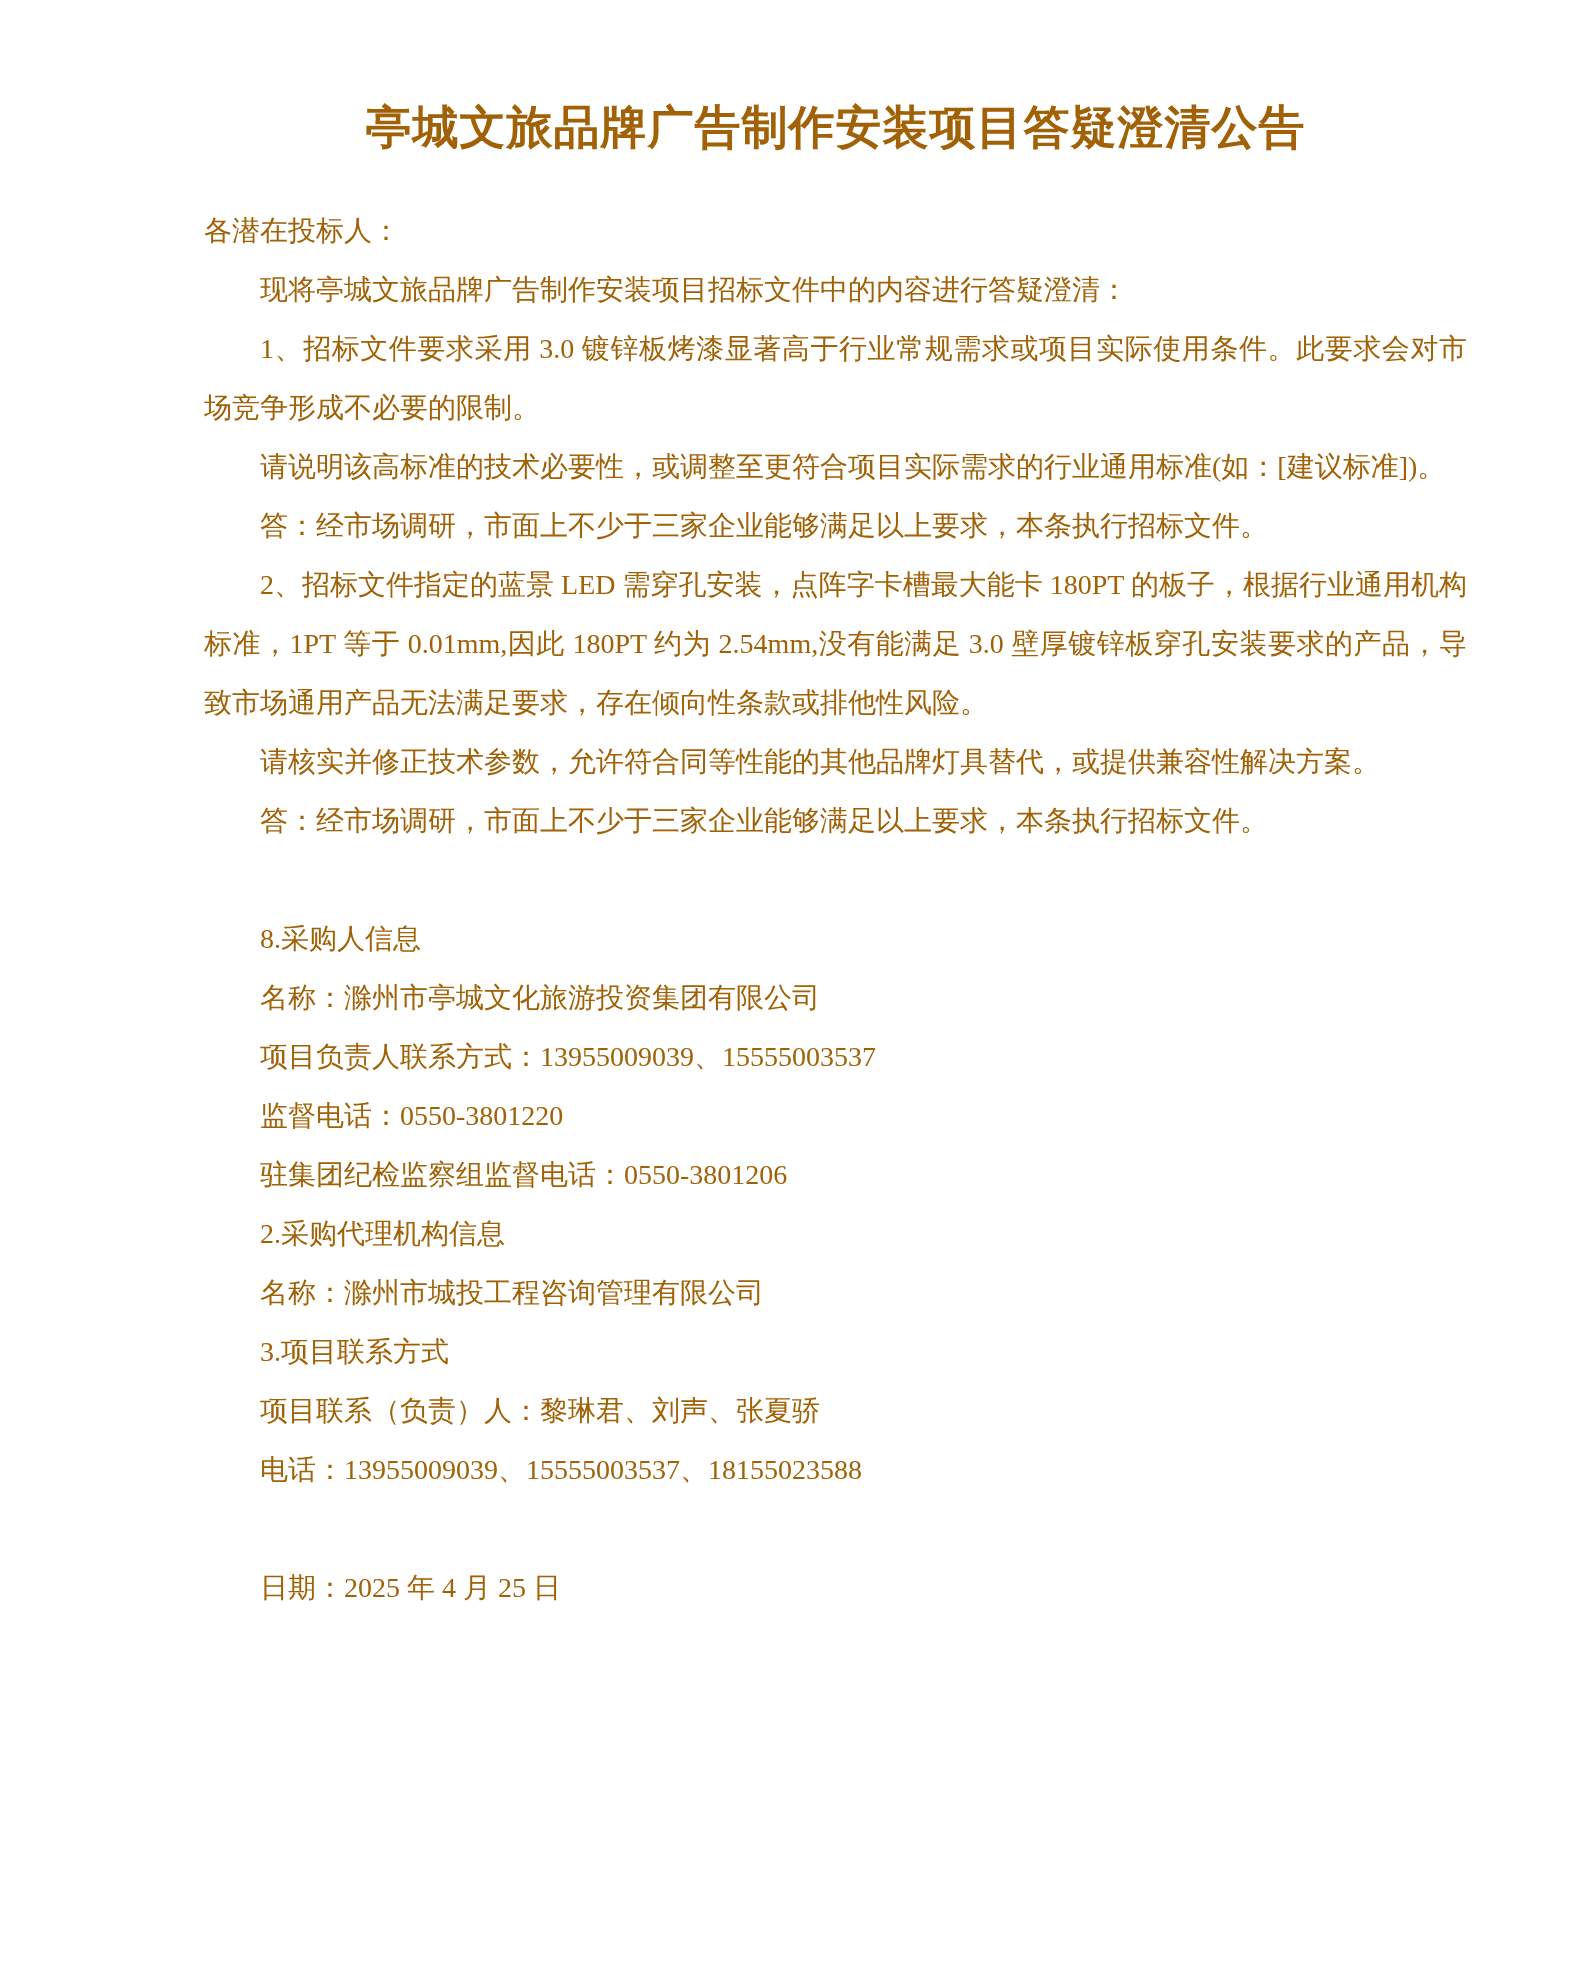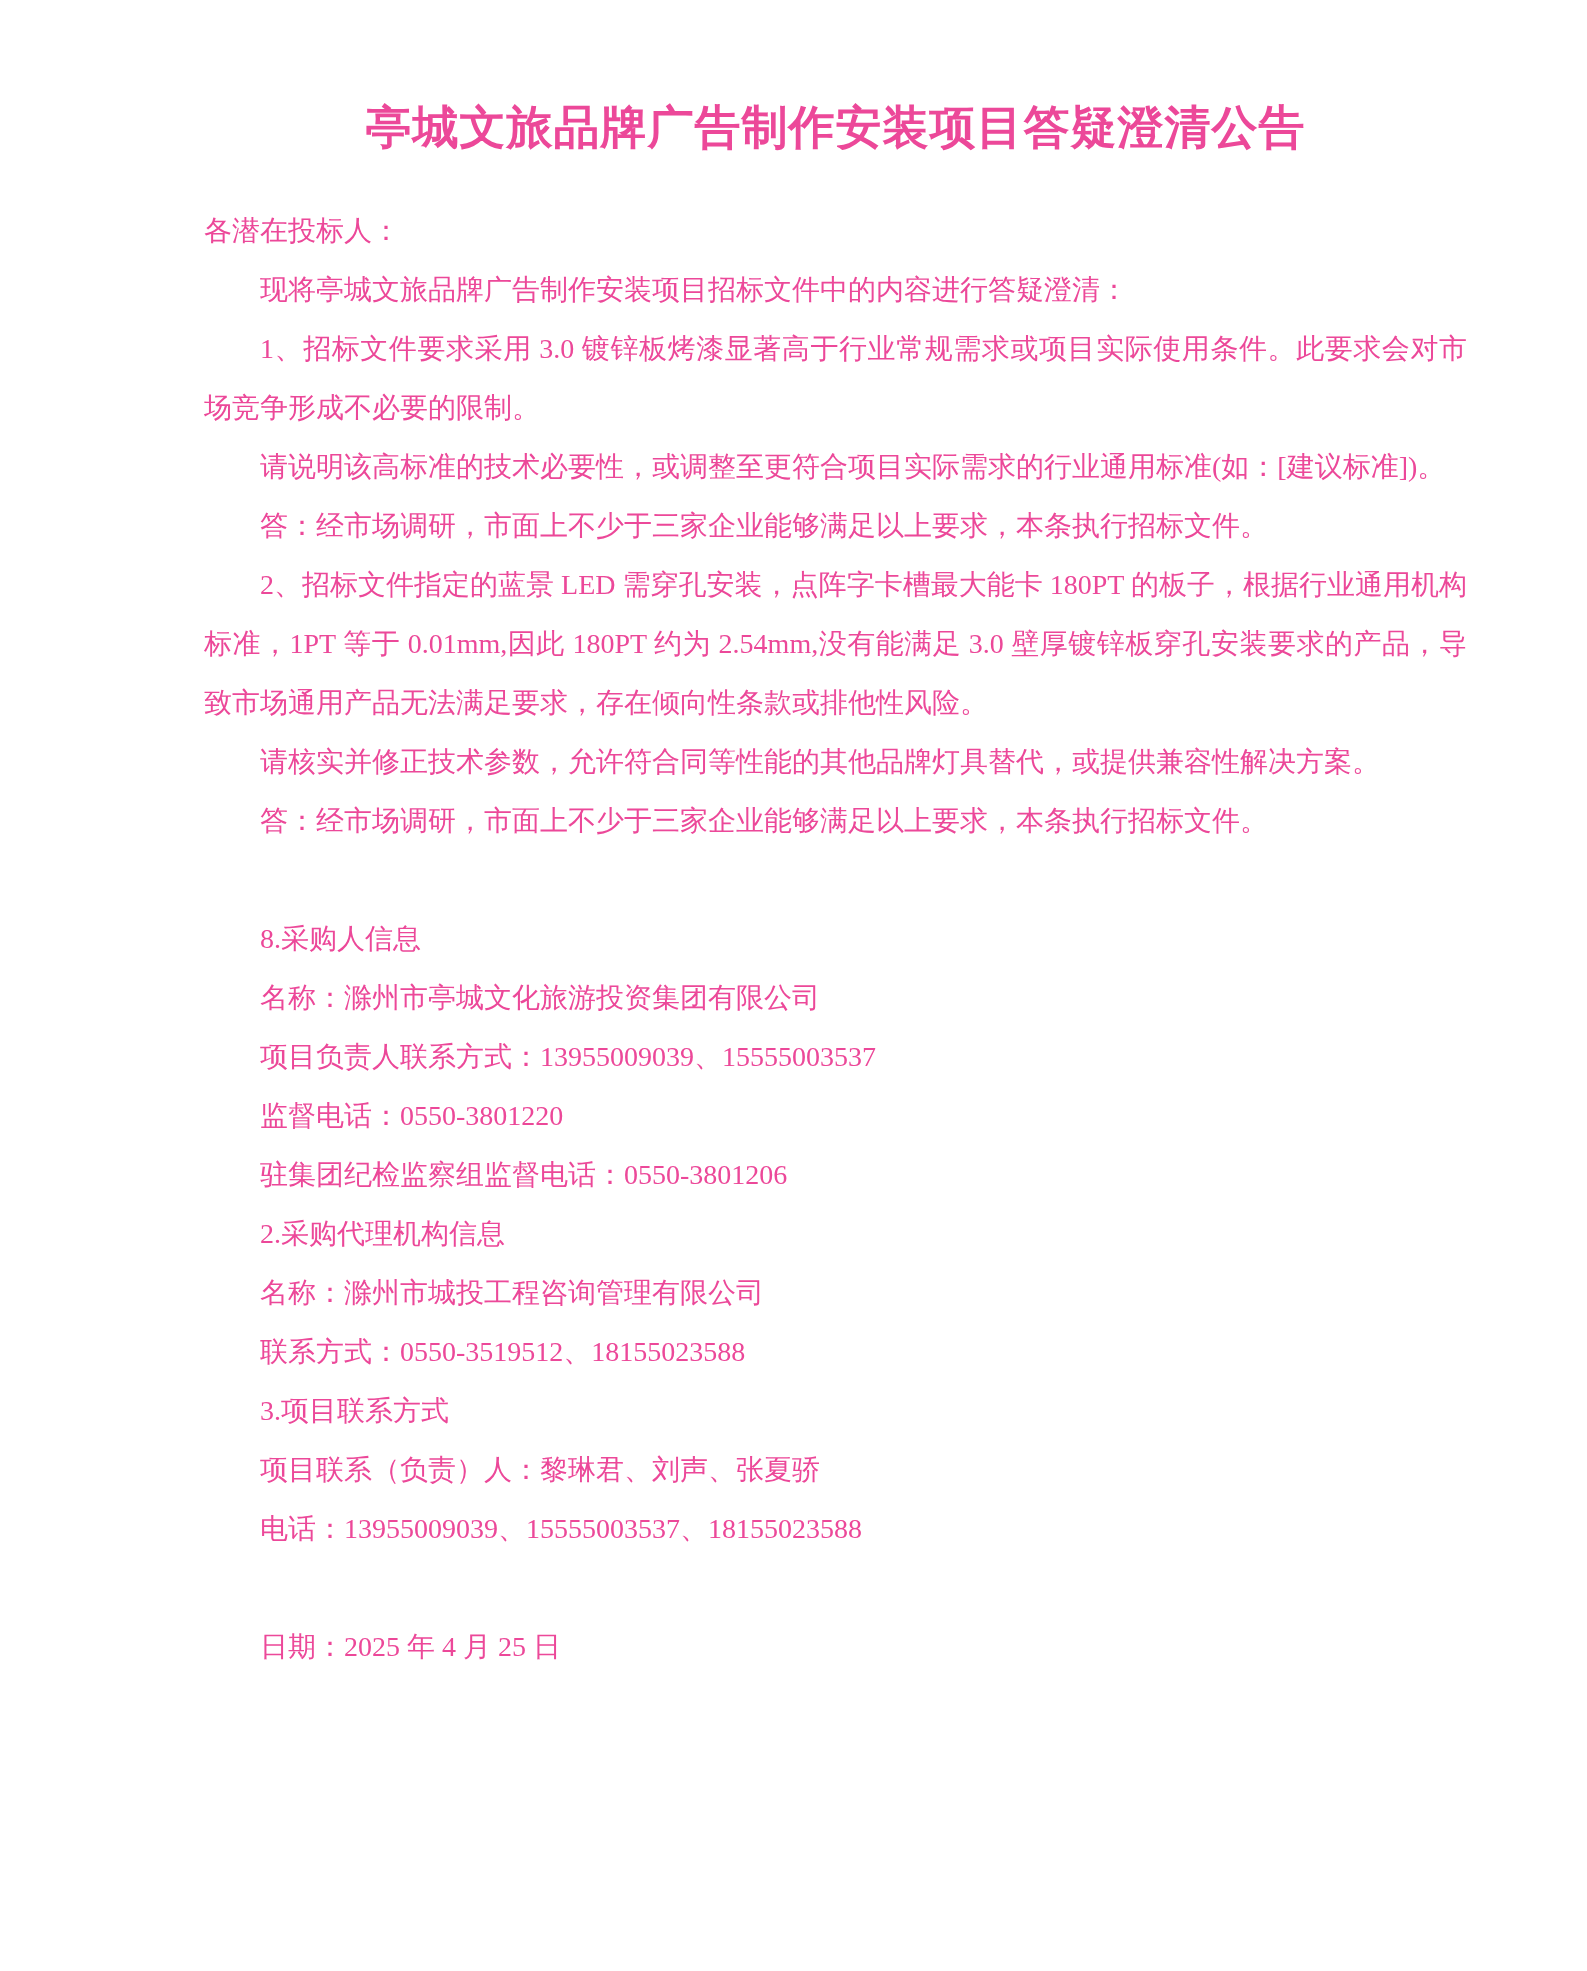--- a/index.html
+++ b/index.html
@@ -5,21 +5,21 @@
   html, body {
     margin: 0;
     padding: 0;
     background: #ffffff;
   }
   .page {
     position: relative;
     width: 1587px;
     height: 1971px;
     background: #ffffff;
-    color: #ec4899;
+    color: #a16207;
     font-family: "Liberation Serif", "DejaVu Serif", serif;
     box-sizing: border-box;
     padding: 95px 120px 0 204px;
     overflow: hidden;
   }
   .doc-title {
     font-size: 46px;
     line-height: 66px;
     font-weight: bold;
     text-align: center;
@@ -74,21 +74,20 @@
 
   <p class="para indent">监督电话：0550-3801220</p>
 
   <p class="para indent">驻集团纪检监察组监督电话：0550-3801206</p>
 
   <p class="para indent">2.采购代理机构信息</p>
 
   <p class="para indent">名称：滁州市城投工程咨询管理有限公司</p>
 
 
-  <p class="para indent">联系方式：0550-3519512、18155023588</p>
 
   <p class="para indent">3.项目联系方式</p>
 
   <p class="para indent">项目联系（负责）人：黎琳君、刘声、张夏骄</p>
 
   <p class="para indent">电话：13955009039、15555003537、18155023588</p>
 
   <div class="spacer"></div>
 
   <p class="para indent">日期：2025 年 4 月 25 日</p>

